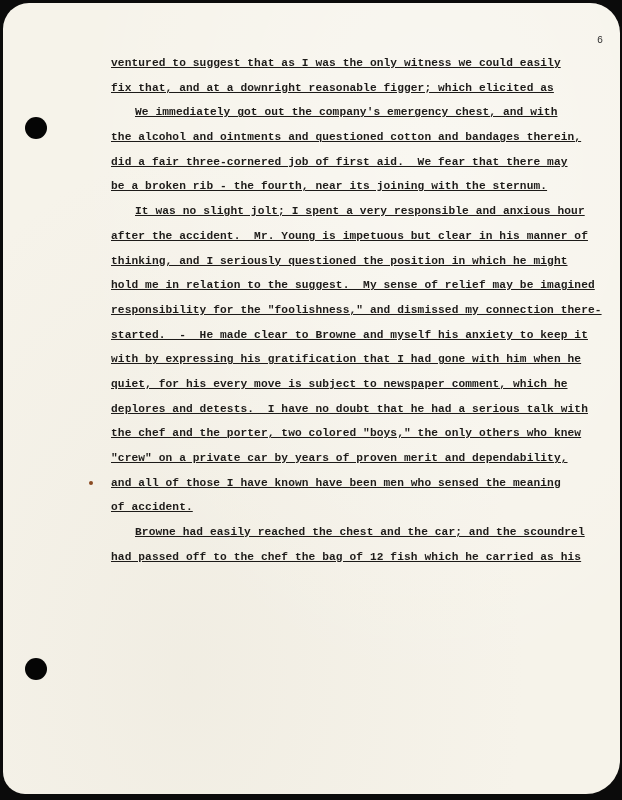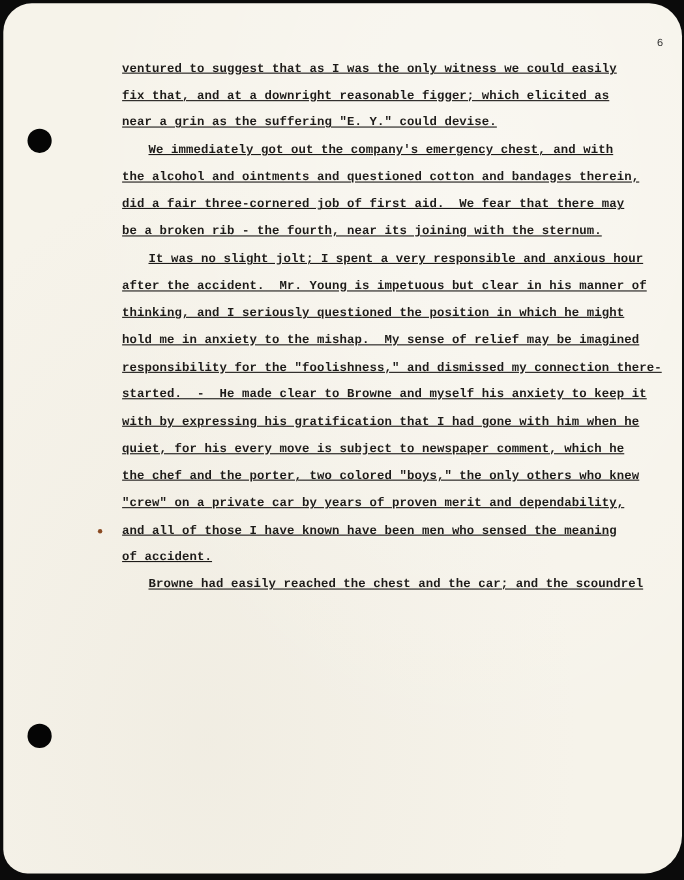--- a/index.html
+++ b/index.html
@@ -82,32 +82,33 @@
 <div class="page">
   <div class="paper-tint"></div>
   <div class="hole hole-top"></div>
   <div class="hole hole-bottom"></div>
   <div class="stray-mark"></div>
   <div class="page-number">6</div>
 
   <div class="text-block">
     <div class="line">ventured to suggest that as I was the only witness we could easily</div>
     <div class="line">fix that, and at a downright reasonable figger; which elicited as</div>
-    <div class="line">near a grin as the suffering "E. Y." could devise.</div>
     <div class="line indent">We immediately got out the company's emergency chest, and with</div>
     <div class="line">the alcohol and ointments and questioned cotton and bandages therein,</div>
     <div class="line">did a fair three-cornered job of first aid.  We fear that there may</div>
     <div class="line">be a broken rib - the fourth, near its joining with the sternum.</div>
     <div class="line indent">It was no slight jolt; I spent a very responsible and anxious hour</div>
     <div class="line">after the accident.  Mr. Young is impetuous but clear in his manner of</div>
     <div class="line">thinking, and I seriously questioned the position in which he might</div>
-    <div class="line">hold me in anxiety to the mishap.  My sense of relief may be imagined</div>
+    <div class="line">hold me in relation to the suggest.  My sense of relief may be imagined</div>
     <div class="line">responsibility for the "foolishness," and dismissed my connection there-</div>
     <div class="line">started.  -  He made clear to Browne and myself his anxiety to keep it</div>
     <div class="line">with by expressing his gratification that I had gone with him when he</div>
     <div class="line">quiet, for his every move is subject to newspaper comment, which he</div>
+    <div class="line">deplores and detests.  I have no doubt that he had a serious talk with</div>
     <div class="line">the chef and the porter, two colored "boys," the only others who knew</div>
     <div class="line">"crew" on a private car by years of proven merit and dependability,</div>
     <div class="line">and all of those I have known have been men who sensed the meaning</div>
     <div class="line">of accident.</div>
     <div class="line indent">Browne had easily reached the chest and the car; and the scoundrel</div>
+    <div class="line">had passed off to the chef the bag of 12 fish which he carried as his</div>
   </div>
 </div>
 
 </body></html>

